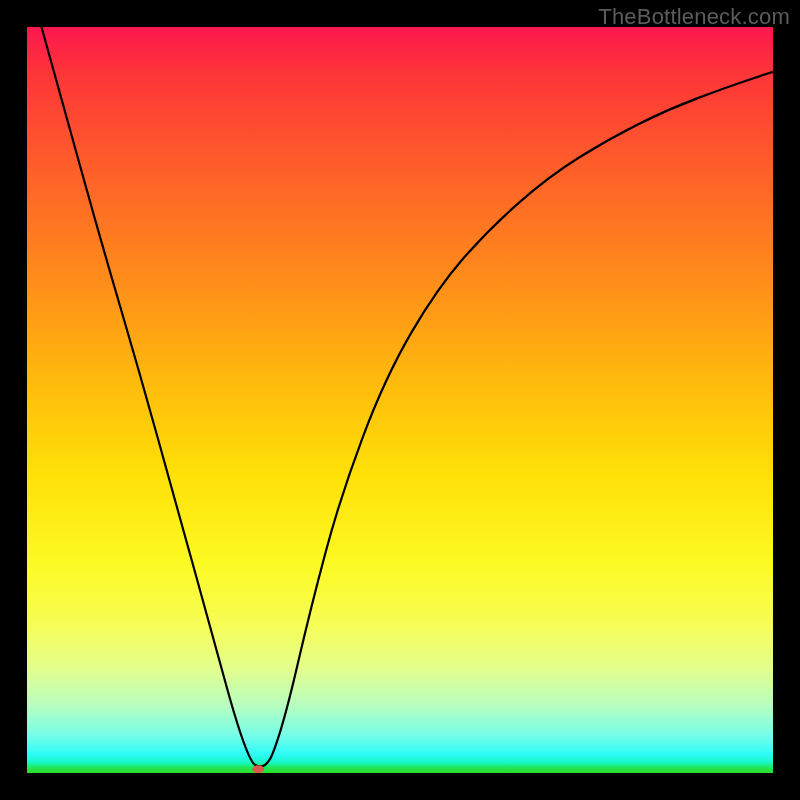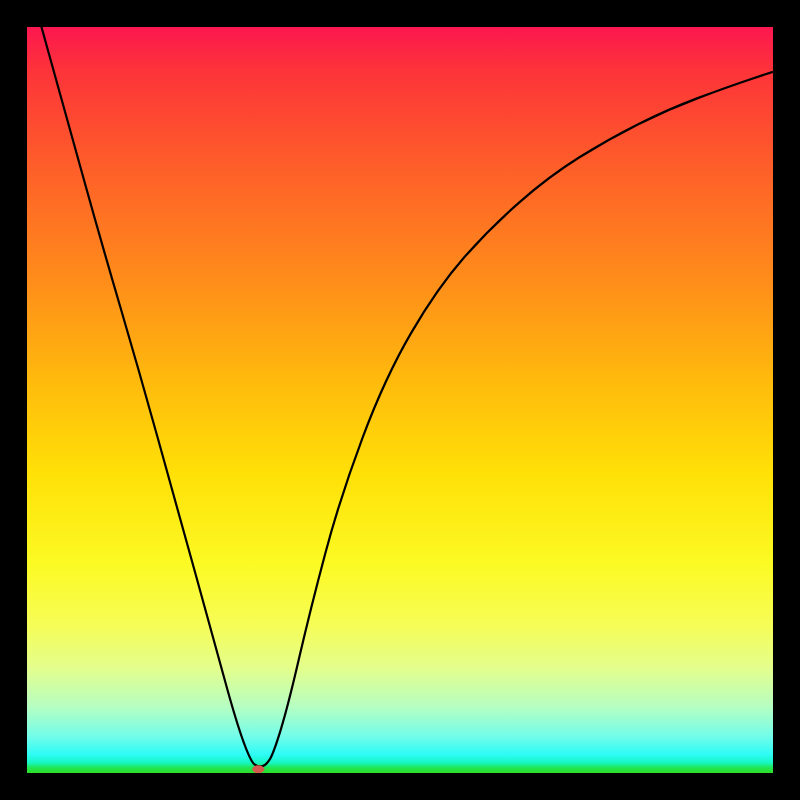--- a/index.html
+++ b/index.html
@@ -71,20 +71,21 @@
     stroke-linejoin: round;
   }
   .dot {
     fill: #d45b4e;
   }
 </style>
 </head>
 <body>
 
 <div class="frame">
+  <div class="watermark">TheBottleneck.com</div>
   <div class="plot">
     <div class="gradient"></div>
     <svg class="curve" viewBox="0 0 746 746" preserveAspectRatio="none">
       <path id="curve-path" class="curve-path" d="M 0.00 -52.22 Q 0.00 -52.22 18.65 14.92 Q 37.30 82.06 55.95 149.20 Q 74.60 216.34 93.25 279.75 Q 111.90 343.16 130.55 410.30 Q 149.20 477.44 167.85 544.58 Q 186.50 611.72 197.69 652.75 Q 208.88 693.78 216.34 714.29 Q 223.80 734.81 227.53 737.42 Q 231.26 740.03 234.99 739.29 Q 238.72 738.54 242.45 732.94 Q 246.18 727.35 253.64 703.11 Q 261.10 678.86 272.29 630.37 Q 283.48 581.88 298.40 525.93 Q 313.32 469.98 335.70 410.30 Q 358.08 350.62 384.19 305.86 Q 410.30 261.10 436.41 231.26 Q 462.52 201.42 492.36 175.31 Q 522.20 149.20 552.04 130.55 Q 581.88 111.90 611.72 96.98 Q 641.56 82.06 671.40 70.87 Q 701.24 59.68 723.62 52.22 T 746.00 44.76"></path>
       <ellipse id="marker-dot" class="dot" cx="231.26" cy="742.27" rx="6" ry="4"></ellipse>
     </svg>
   </div>
 </div>
 
 </body></html>

